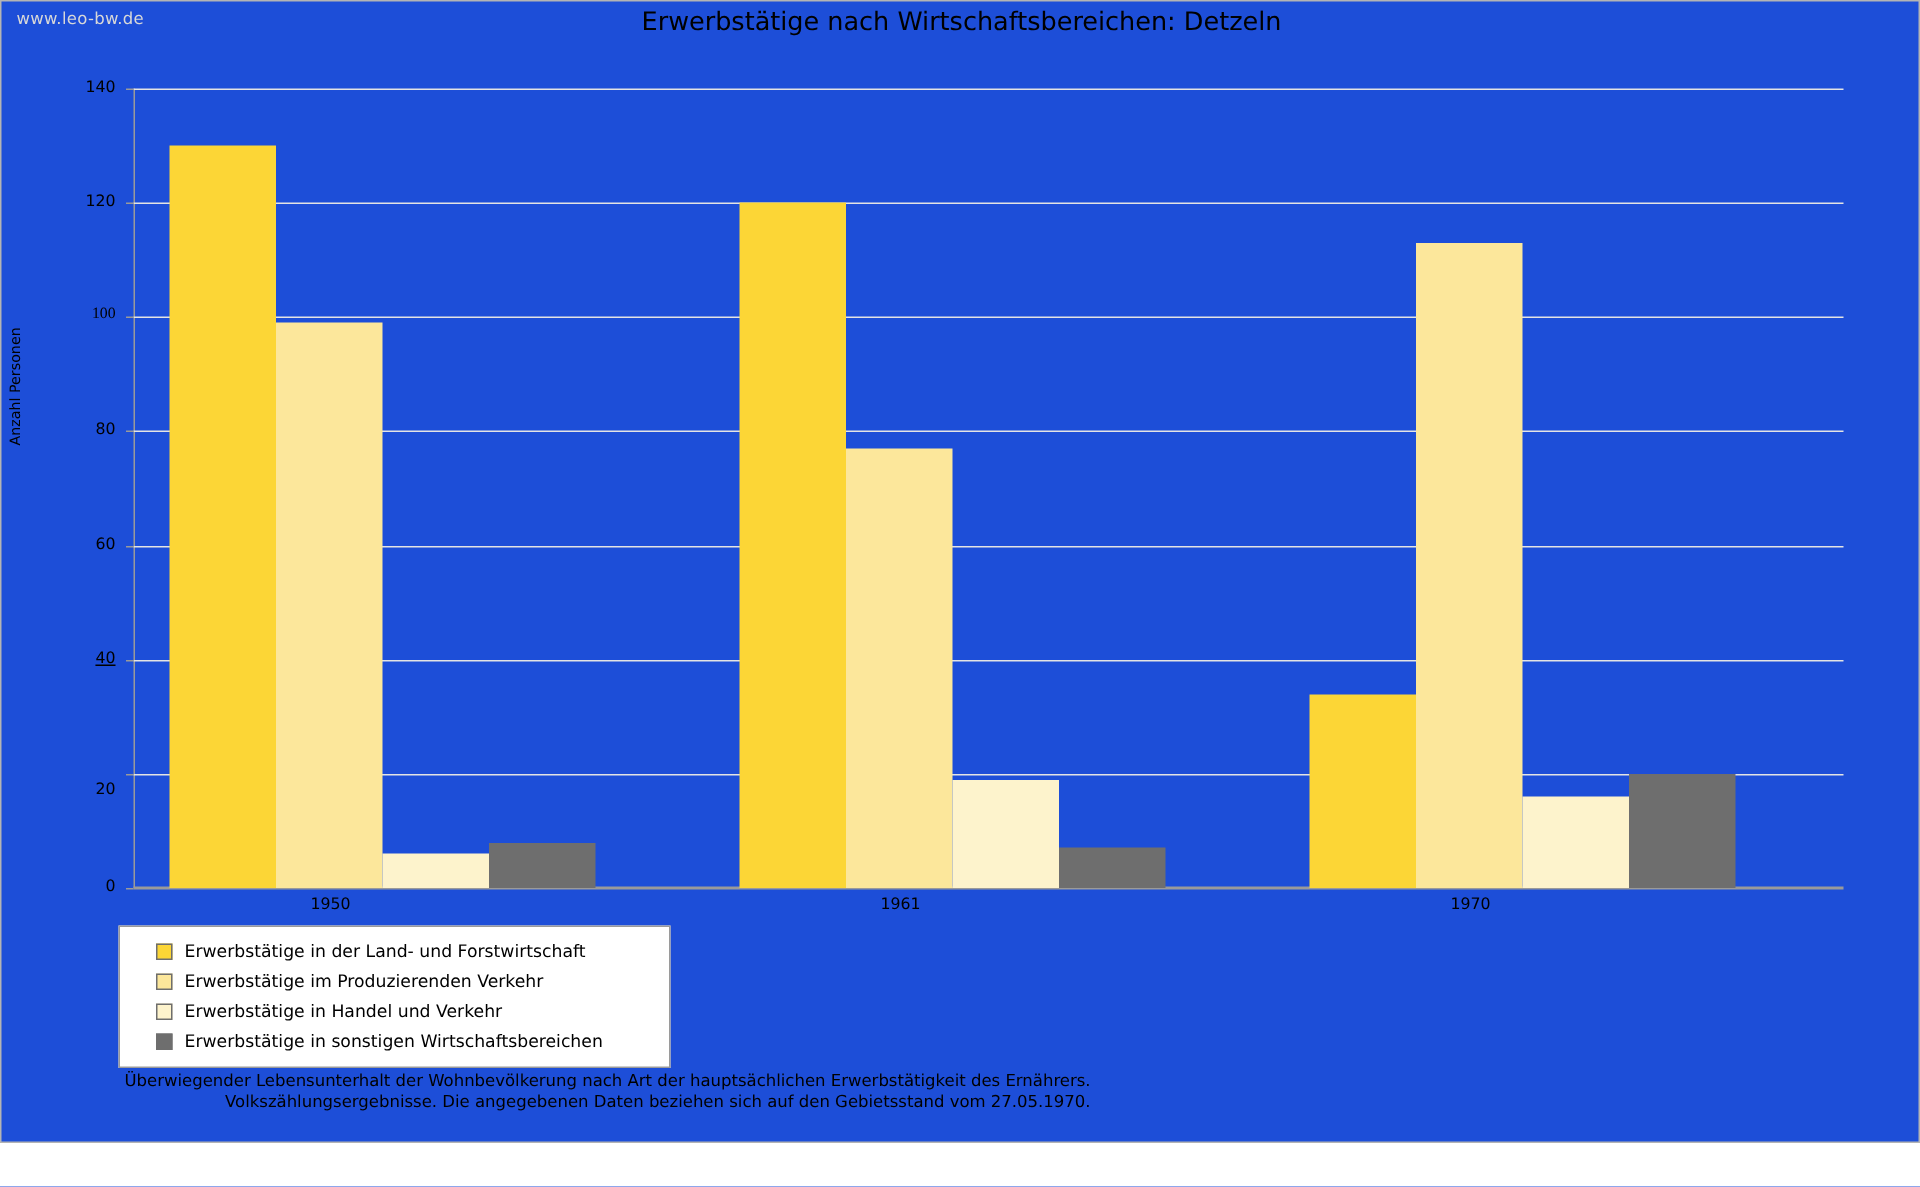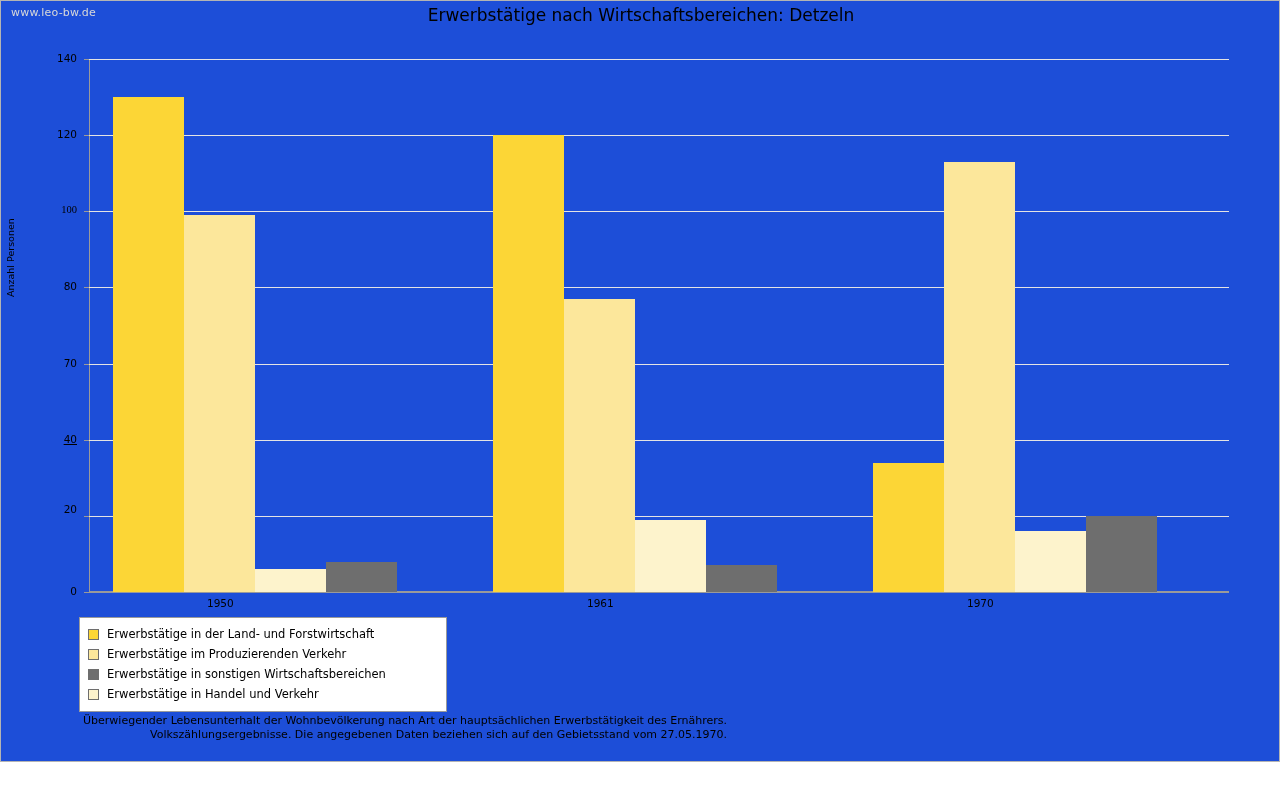--- a/index.html
+++ b/index.html
@@ -97,20 +97,21 @@
     width: 368px;
     border: 1px solid #9a9a9a;
     background: #ffffff;
     padding: 6px 8px 7px 8px;
     box-sizing: border-box;
   }
   .legend-row {
     display: flex;
     align-items: center;
     height: 20px;
+    margin-left: 16px;
   }
   .swatch {
     width: 11px;
     height: 11px;
     border: 1px solid #6e6e6e;
     box-sizing: border-box;
     margin-right: 8px;
     flex: 0 0 auto;
   }
   .legend-label {
@@ -141,27 +142,27 @@
   <div class="ylabel">Anzahl Personen</div>
 
   <div id="plot"></div>
 
   <div id="axis-layer">
       <div class="gridline baseline" style="left: 88px; top: 591px; position: absolute;"></div>
       <div class="ytick-mark" style="left: 83px; top: 591px;"></div>
       <div class="ytick" style="left: 36px; top: 584px;">0</div>
       <div class="gridline" style="left: 88px; top: 515px; position: absolute;"></div>
       <div class="ytick-mark" style="left: 83px; top: 515px;"></div>
-      <div class="ytick" style="left: 36px; top: 502px;">20</div>
+      <div class="ytick" style="left: 36px; top: 519px;">20</div>
       <div class="gridline" style="left: 88px; top: 439px; position: absolute;"></div>
       <div class="ytick-mark" style="left: 83px; top: 439px;"></div>
       <div class="ytick" style="left: 36px; top: 431.714px; text-decoration: underline;">40</div>
       <div class="gridline" style="left: 88px; top: 363px; position: absolute;"></div>
       <div class="ytick-mark" style="left: 83px; top: 363px;"></div>
-      <div class="ytick" style="left: 36px; top: 355.571px;">70</div>
+      <div class="ytick" style="left: 36px; top: 355.571px;">60</div>
       <div class="gridline" style="left: 88px; top: 286px; position: absolute;"></div>
       <div class="ytick-mark" style="left: 83px; top: 286px;"></div>
       <div class="ytick" style="left: 36px; top: 279.429px;">80</div>
       <div class="gridline" style="left: 88px; top: 210px; position: absolute;"></div>
       <div class="ytick-mark" style="left: 83px; top: 210px;"></div>
       <div class="ytick" style="left: 36px; top: 203.286px; font-family: Liberation Serif, serif;">100</div>
       <div class="gridline" style="left: 88px; top: 134px; position: absolute;"></div>
       <div class="ytick-mark" style="left: 83px; top: 134px;"></div>
       <div class="ytick" style="left: 36px; top: 127.143px;">120</div>
       <div class="gridline" style="left: 88px; top: 58px; position: absolute;"></div>
@@ -191,26 +192,26 @@
   <div id="legend">
       <div class="legend-row">
         <span class="swatch" style="background: rgb(252, 214, 54);"></span>
         <span class="legend-label">Erwerbstätige in der Land- und Forstwirtschaft</span>
       </div>
       <div class="legend-row">
         <span class="swatch" style="background: rgb(252, 231, 155);"></span>
         <span class="legend-label">Erwerbstätige im Produzierenden Verkehr</span>
       </div>
       <div class="legend-row">
+        <span class="swatch" style="background: rgb(253, 243, 204);"></span>
+        <span class="legend-label">Erwerbstätige in Handel und Verkehr</span>
+      </div>
+      <div class="legend-row">
         <span class="swatch" style="background: rgb(110, 110, 110);"></span>
         <span class="legend-label">Erwerbstätige in sonstigen Wirtschaftsbereichen</span>
-      </div>
-      <div class="legend-row">
-        <span class="swatch" style="background: rgb(253, 243, 204);"></span>
-        <span class="legend-label">Erwerbstätige in Handel und Verkehr</span>
       </div>
     </div>
 
   <div class="footnote l1">
     <div>Überwiegender Lebensunterhalt der Wohnbevölkerung nach Art der hauptsächlichen Erwerbstätigkeit des Ernährers.</div>
     <div>Volkszählungsergebnisse. Die angegebenen Daten beziehen sich auf den Gebietsstand vom 27.05.1970.</div>
   </div>
 
 </div>
 

